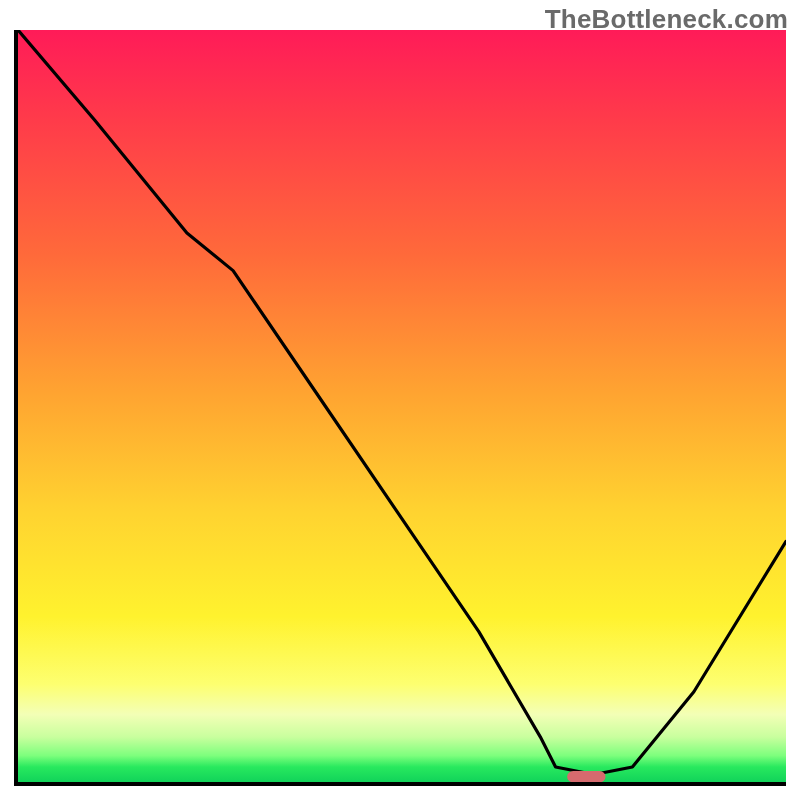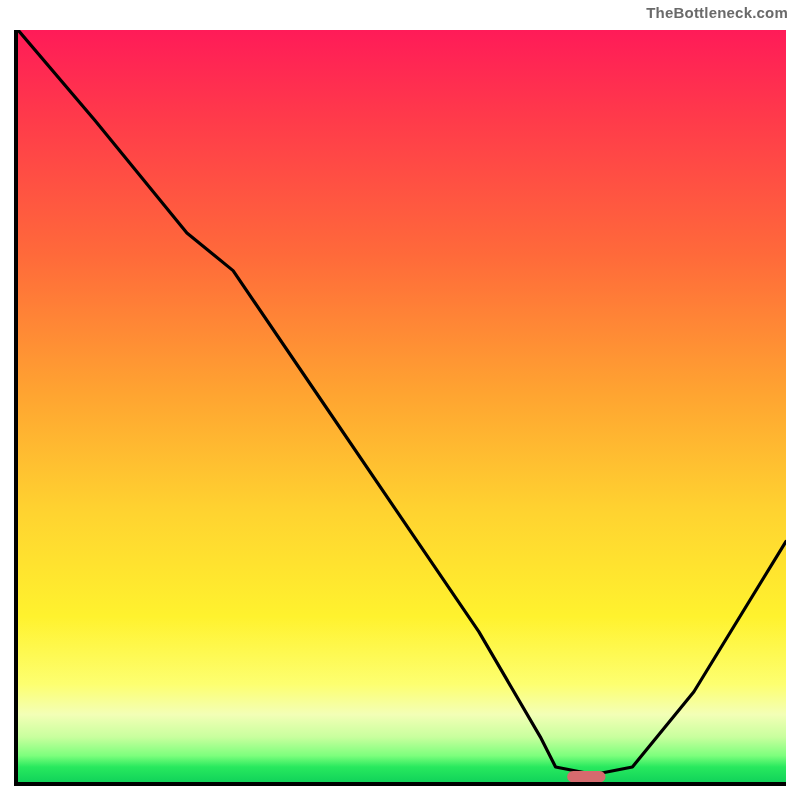--- a/index.html
+++ b/index.html
@@ -12,21 +12,21 @@
   }
   .container {
     position: relative;
     width: 800px;
     height: 800px;
   }
   .watermark {
     position: absolute;
     top: 4px;
     right: 12px;
-    font-size: 15px;
+    font-size: 26px;
     font-weight: 600;
     color: #6a6a6a;
     letter-spacing: 0.2px;
   }
   .plot-frame {
     position: absolute;
     left: 14px;
     top: 30px;
     width: 772px;
     height: 756px;

